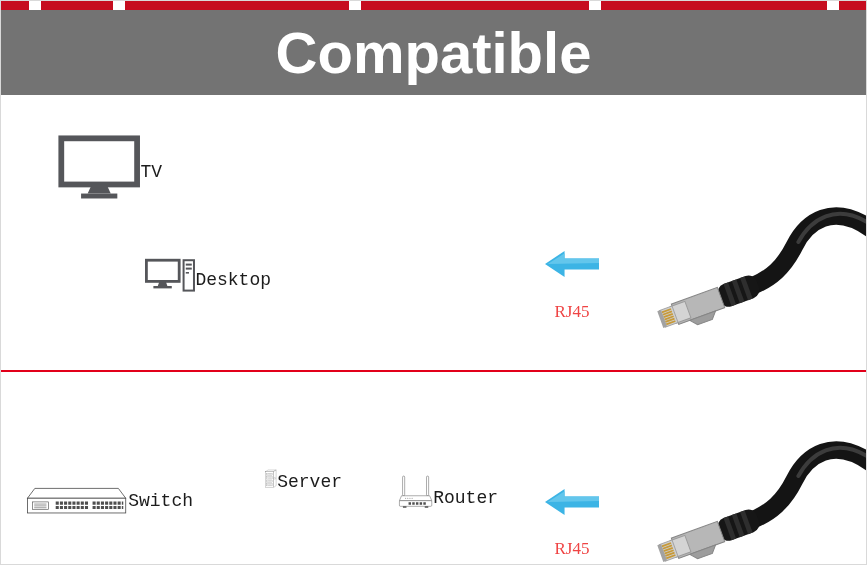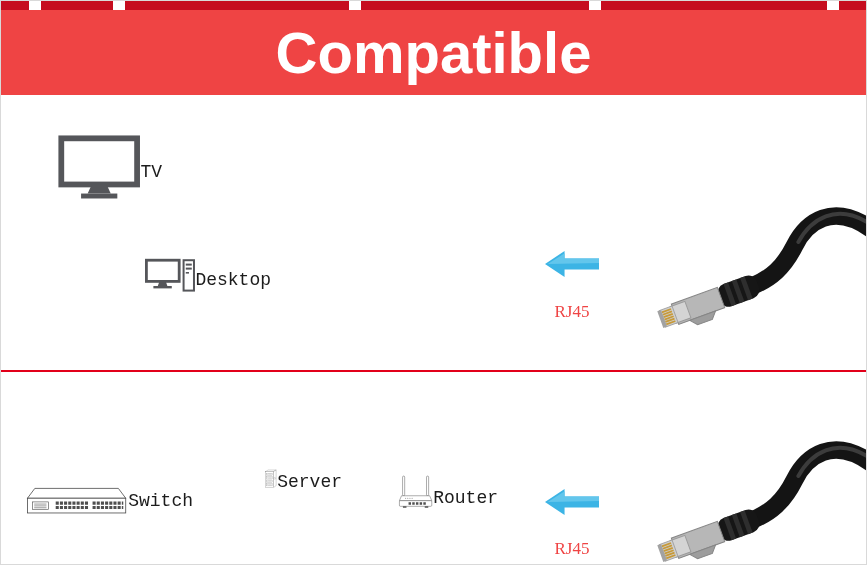--- a/index.html
+++ b/index.html
@@ -11,21 +11,21 @@
     position:absolute;left:0;top:0;width:100%;height:9px;
     background:linear-gradient(90deg,
       #c60d1f 0 28px,#ffffff 28px 40px,
       #c60d1f 40px 112px,#ffffff 112px 124px,
       #c60d1f 124px 348px,#ffffff 348px 360px,
       #c60d1f 360px 588px,#ffffff 588px 600px,
       #c60d1f 600px 826px,#ffffff 826px 838px,
       #c60d1f 838px 100%);
   }
   .banner{
-    position:absolute;left:0;top:9px;width:100%;height:85px;background:#ef4444;
+    position:absolute;left:0;top:9px;width:100%;height:85px;background:#737373;
     display:flex;align-items:center;justify-content:center;
   }
   .banner-title{color:#ffffff;font-size:58px;font-weight:bold;line-height:1;}
   .figure{position:absolute;display:flex;flex-direction:row;align-items:center;font-family:Liberation Mono, monospace;}
   .figure .label{font-size:18px;color:#1c1c1c;white-space:nowrap;}
   .mt6{margin-top:6px}.mt8{margin-top:8px}.mt10{margin-top:10px}
   .fig-tv{left:57px;top:127px;width:104px;}
   .fig-camera{left:293px;top:126px;width:110px;}
   .fig-desktop{left:144px;top:232px;width:126px;}
   .fig-laptop{left:412px;top:246px;width:72px;}

